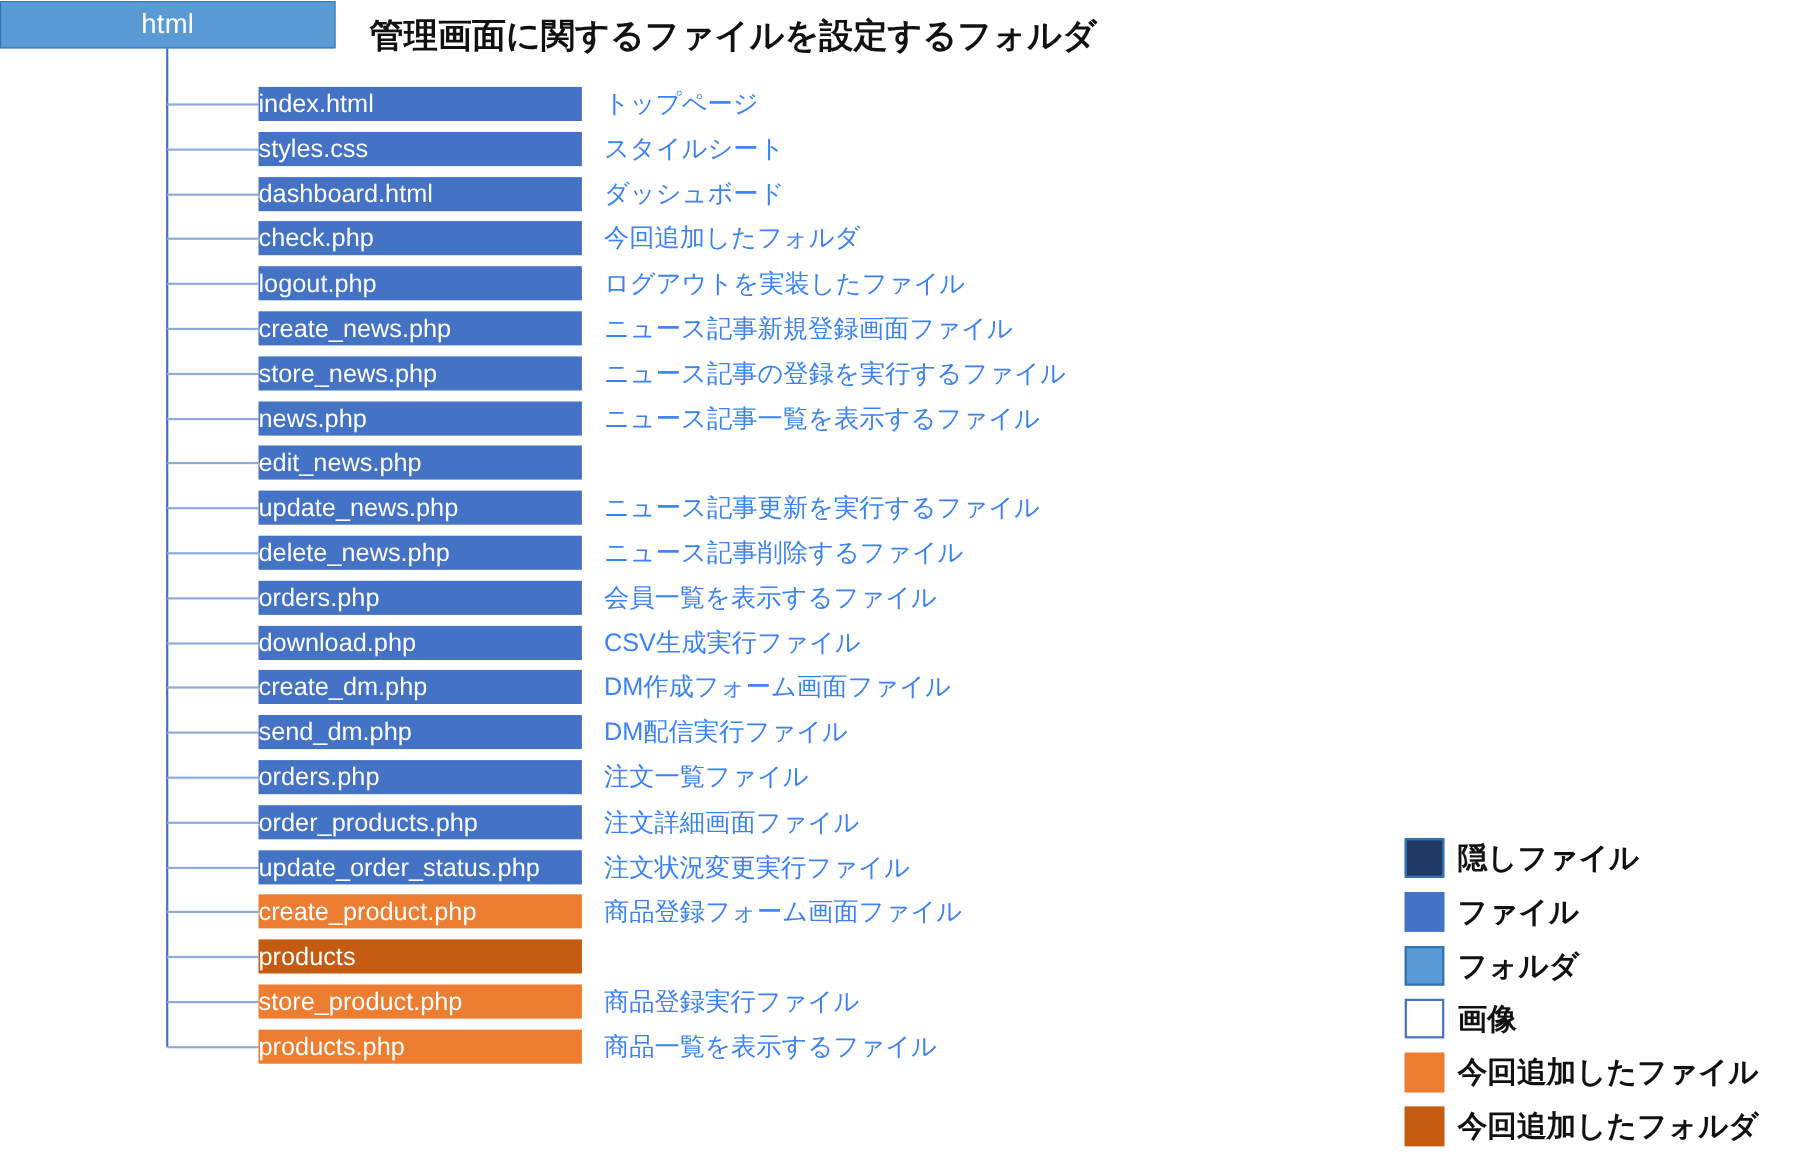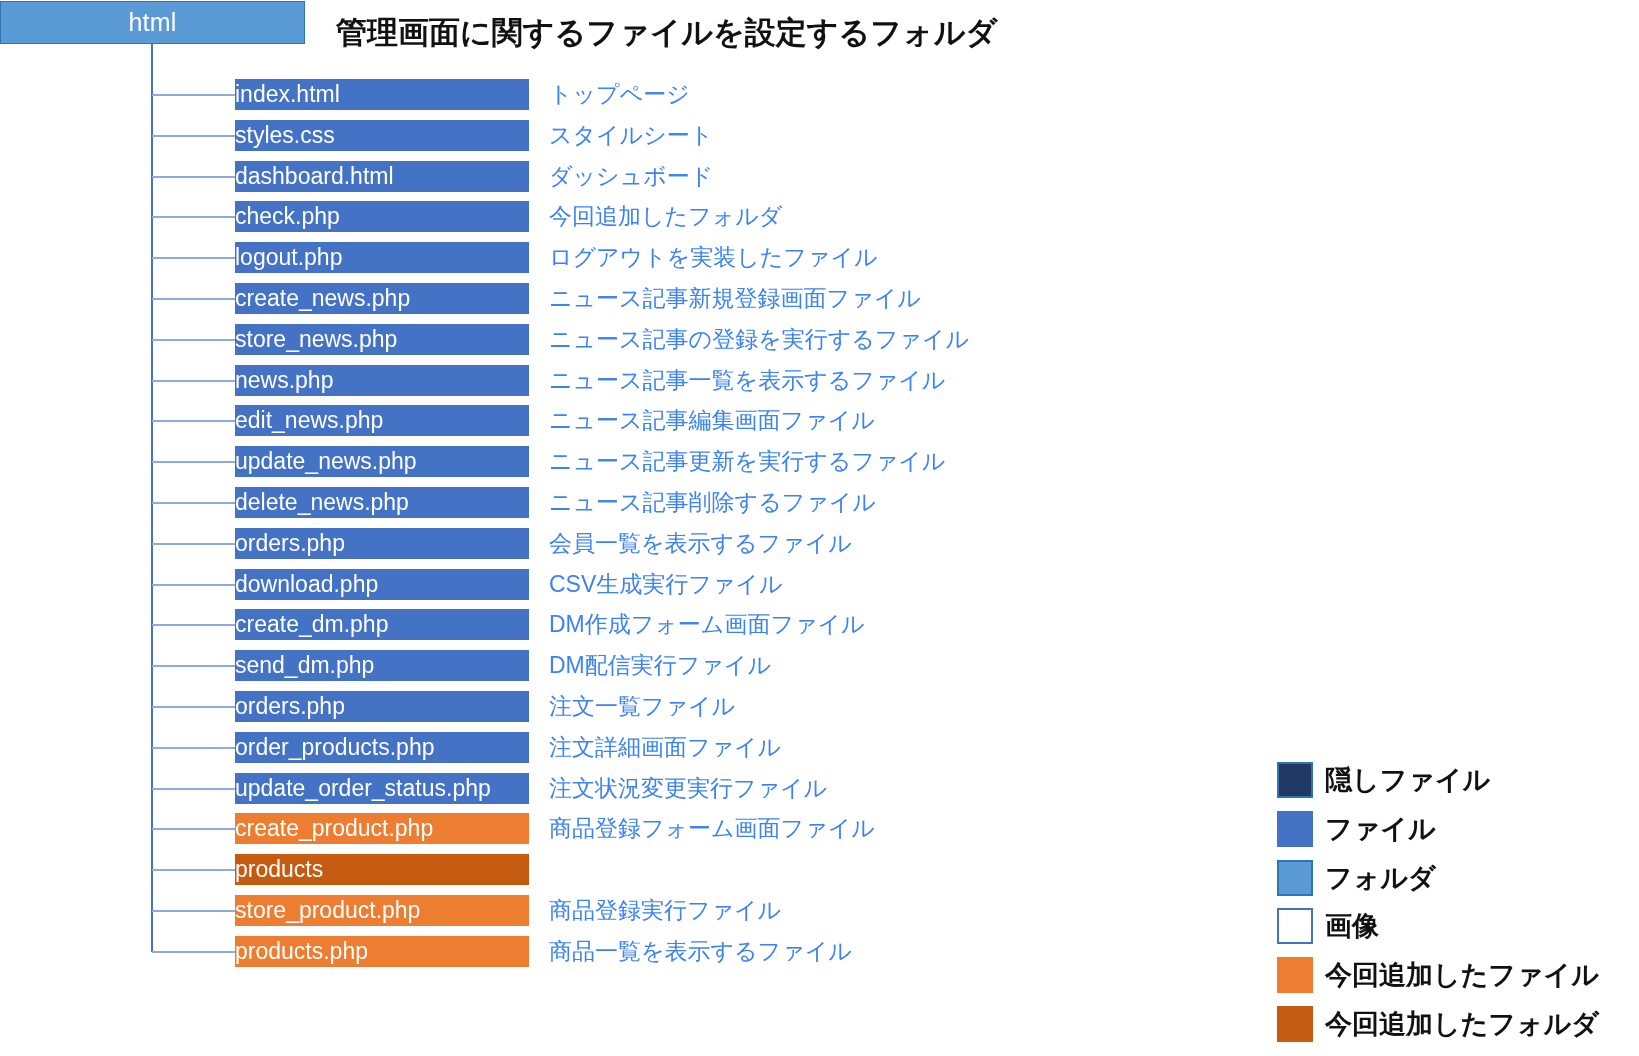--- a/index.html
+++ b/index.html
@@ -187,21 +187,20 @@
       <div class="node-box" style="background: rgb(68, 114, 196);">
         <span>news.php</span>
       </div>
       <div class="node-desc">ニュース記事一覧を表示するファイル</div>
     </div>
     <div class="row" style="top: 405.4px;">
       <div class="connector" style="top: 15px;"></div>
       <div class="node-box" style="background: rgb(68, 114, 196);">
         <span>edit_news.php</span>
       </div>
-      <div class="node-desc">ニュース記事編集画面ファイル</div>
     </div>
     <div class="row" style="top: 446.2px;">
       <div class="connector" style="top: 15px;"></div>
       <div class="node-box" style="background: rgb(68, 114, 196);">
         <span>update_news.php</span>
       </div>
       <div class="node-desc">ニュース記事更新を実行するファイル</div>
     </div>
     <div class="row" style="top: 487px;">
       <div class="connector" style="top: 15px;"></div>

